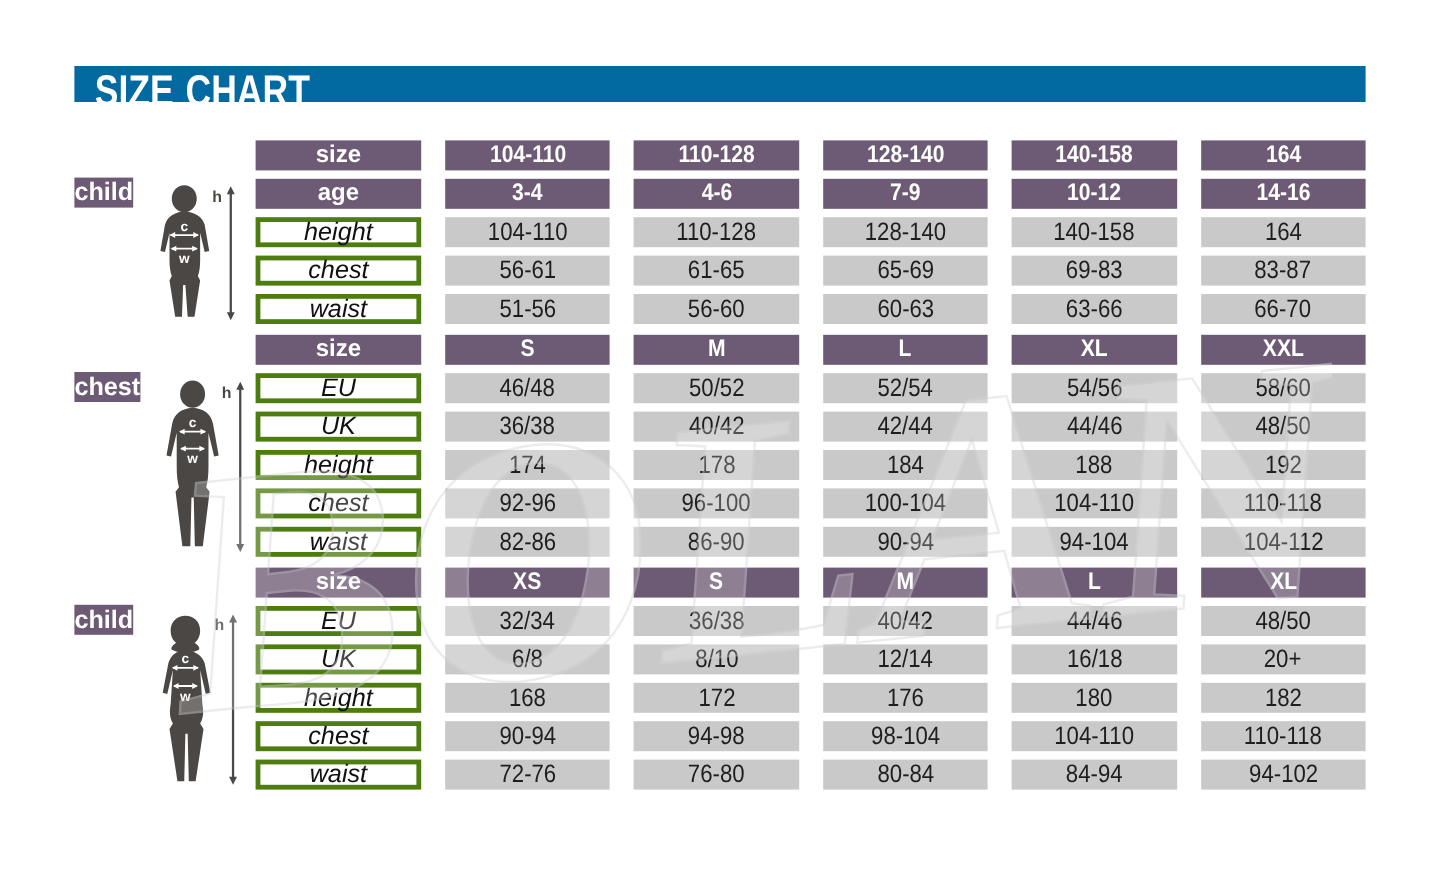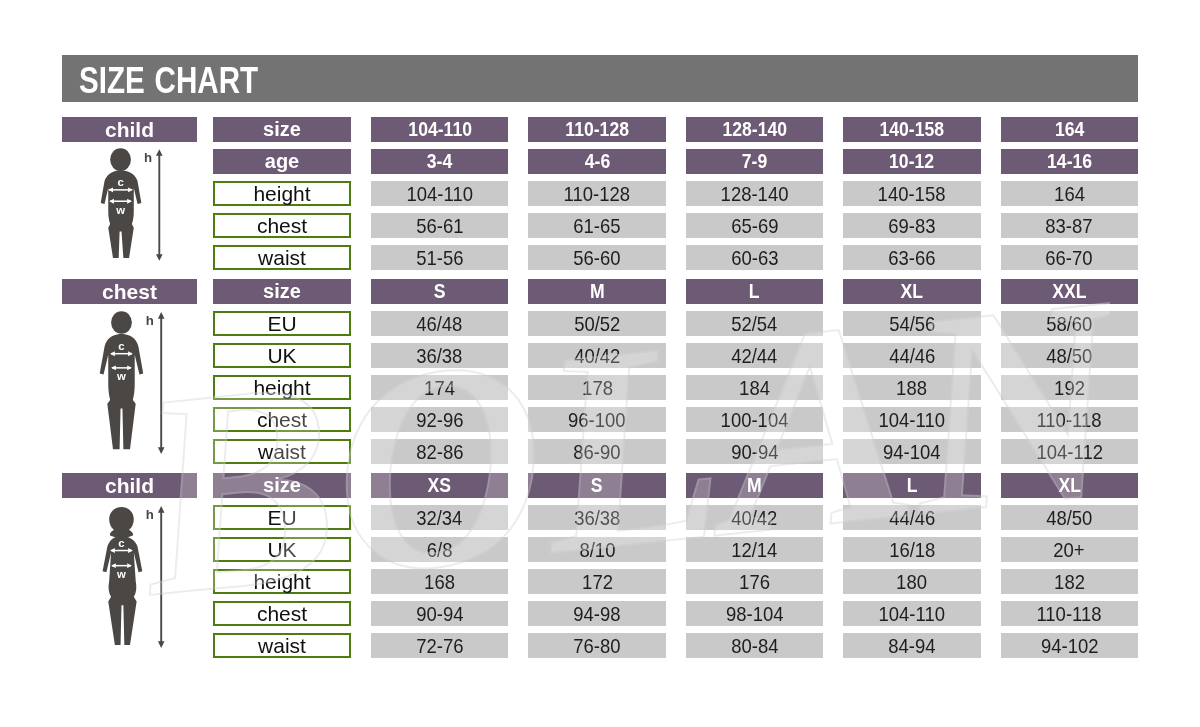--- a/index.html
+++ b/index.html
@@ -1,33 +1,33 @@
 <!DOCTYPE html>
 <html><head>
 <meta charset="utf-8">
 <style>
   html,body{margin:0;padding:0;background:#ffffff;}
   .canvas{position:relative;width:1200px;height:727px;background:#ffffff;overflow:hidden;
           font-family:"Liberation Sans",sans-serif;}
   
-  .title-bar{position:absolute;left:62px;top:55px;width:1076px;height:47px;background:#737373;
-             display:flex;align-items:flex-end;}
+  .title-bar{position:absolute;left:62px;top:55px;width:1076px;height:30px;background:#0369a1;
+             display:flex;align-items:flex-start;}
   .title-text{color:#ffffff;font-weight:700;font-size:37px;letter-spacing:0px;word-spacing:2px;
               margin-left:17px;transform:scaleX(.80);transform-origin:left center;white-space:nowrap;}
   
   .table{position:absolute;left:62px;top:117px;width:1076px;display:flex;flex-direction:column;gap:9px;}
   .size-section{display:grid;grid-template-columns:135px 1fr;column-gap:16px;}
-  .gender-col{display:flex;flex-direction:column;}
+  .gender-col{display:flex;flex-direction:row;margin-top:31px;}
   .gender-hdr{height:25px;background:#6d5a74;color:#fff;font-weight:700;font-size:21px;
               display:flex;align-items:center;justify-content:center;}
   .figure-box{flex:1;display:flex;align-items:flex-start;justify-content:center;padding-top:4px;}
   .rows{display:grid;grid-template-columns:138px repeat(5,1fr);gap:7px 20px;grid-auto-rows:25px;}
   .cell{display:flex;align-items:center;justify-content:center;font-size:20px;box-sizing:border-box;}
   .cell.hdr{background:#6d5a74;color:#ffffff;font-weight:700;}
-  .cell.lbl{background:#ffffff;border:2px solid #4d7c0f;color:#101010;font-size:21px;font-weight:400;}
+  .cell.lbl{background:#ffffff;border:4px solid #4d7c0f;color:#101010;font-size:21px;font-weight:400;font-style:italic;}
   .cell.val{background:#c9c9c9;color:#1e1e1e;font-weight:400;font-size:21px;}
   .cond{display:inline-block;transform:scaleX(.88);white-space:nowrap;}
   .cell.hdr .cond{font-weight:700;}
   
   .watermark{position:absolute;left:130px;top:215px;width:980px;height:470px;pointer-events:none;
              z-index:5;opacity:.45;}
   
   .fig-letter{font-family:"Liberation Sans",sans-serif;font-weight:700;}
 </style>
 </head>

